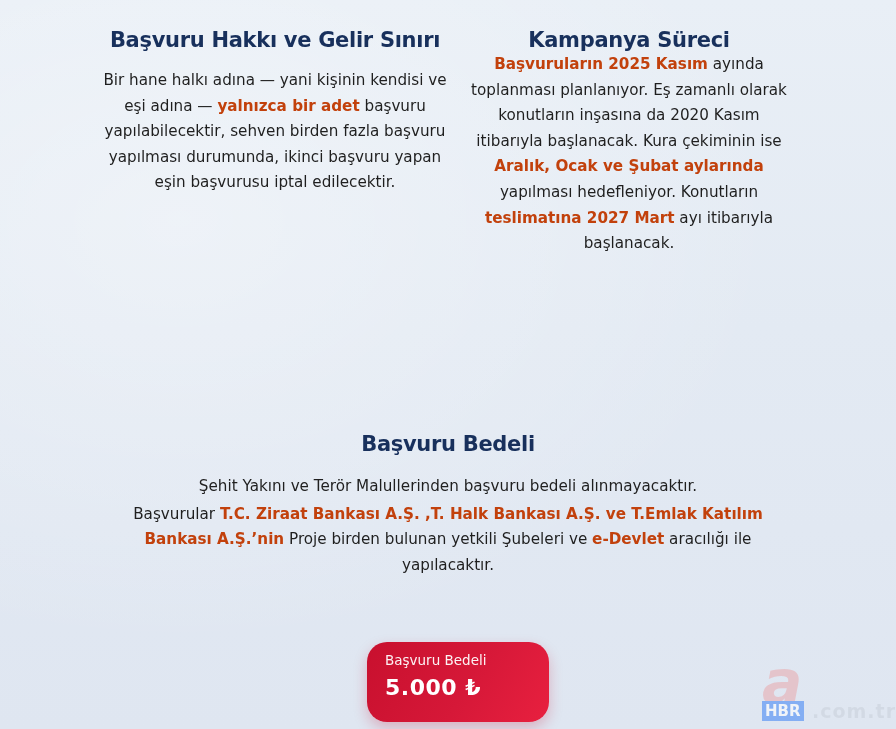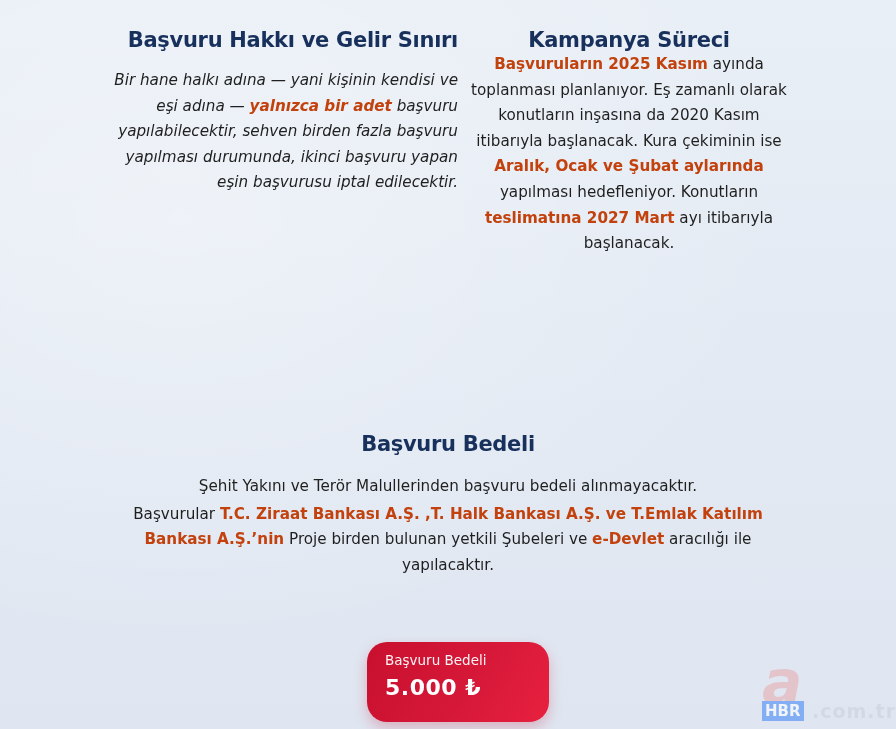--- a/index.html
+++ b/index.html
@@ -4,32 +4,32 @@
   <style>
     html, body { margin: 0; padding: 0; }
     body {
       width: 896px; height: 729px; overflow: hidden; position: relative;
       background: linear-gradient(180deg, #e9eff6 0%, #e3eaf3 45%, #dfe6f1 100%);
       font-family: "DejaVu Sans", sans-serif;
       color: #1d1d1f;
     }
     .bg-shape { position: absolute; background: rgba(255,255,255,0.25); }
     .col { position: absolute; text-align: center; }
-    .col-left { left: 92px; width: 366px; top: 28px; text-align: right; }
+    .col-left { left: 92px; width: 366px; top: 28px; }
     .col-right { left: 466px; width: 326px; top: 28px; }
     h2 {
       margin: 0; font-size: 21px; font-weight: bold; color: #18305c;
       letter-spacing: -0.3px;
     }
     p {
       margin: 0; font-size: 15.2px; line-height: 25.6px; color: #1f1f1f;
     }
     b { font-weight: bold; color: #c2410c; }
     .col-left h2 { margin-bottom: 16px; }
-    .col-left p.p1 { margin-bottom: 30px; font-style: italic; }
+    .col-left p.p1 { margin-bottom: 30px; }
     .col-right h2 { }
     .fee-section { position: absolute; left: 110px; width: 676px; top: 432px; text-align: center; }
     .fee-section h2 { margin-bottom: 18px; }
     .fee-section p.p1 { margin-bottom: 2px; }
     .fee-badge {
       position: absolute; left: 367px; top: 642px; width: 182px; height: 80px;
       border-radius: 20px;
       background: linear-gradient(120deg, #c8102e 0%, #d61838 55%, #e8203f 100%);
       box-shadow: 0 6px 14px rgba(200,16,46,0.25);
       color: #fff;

